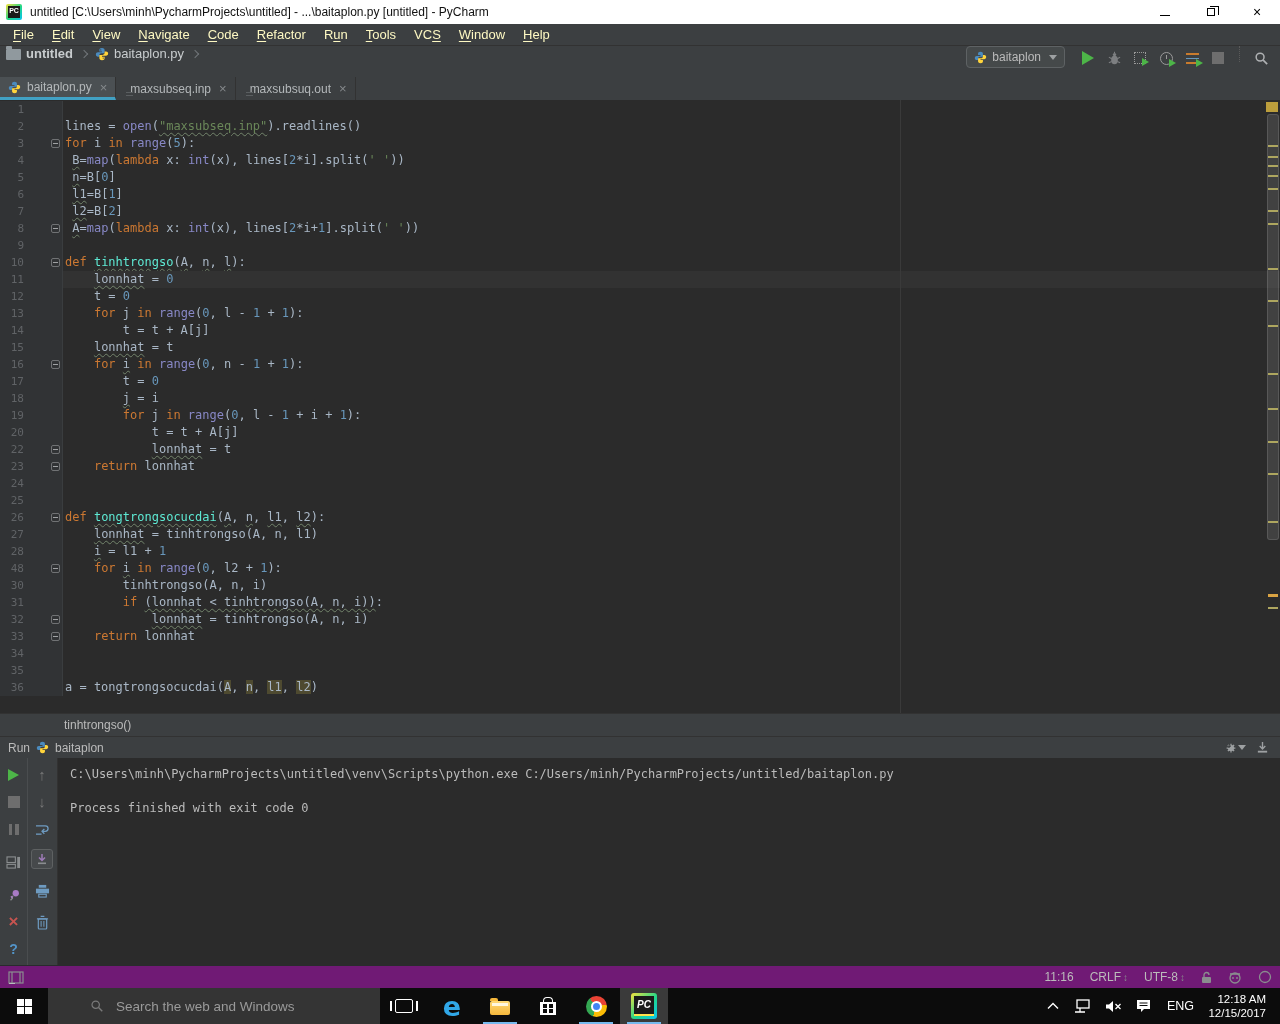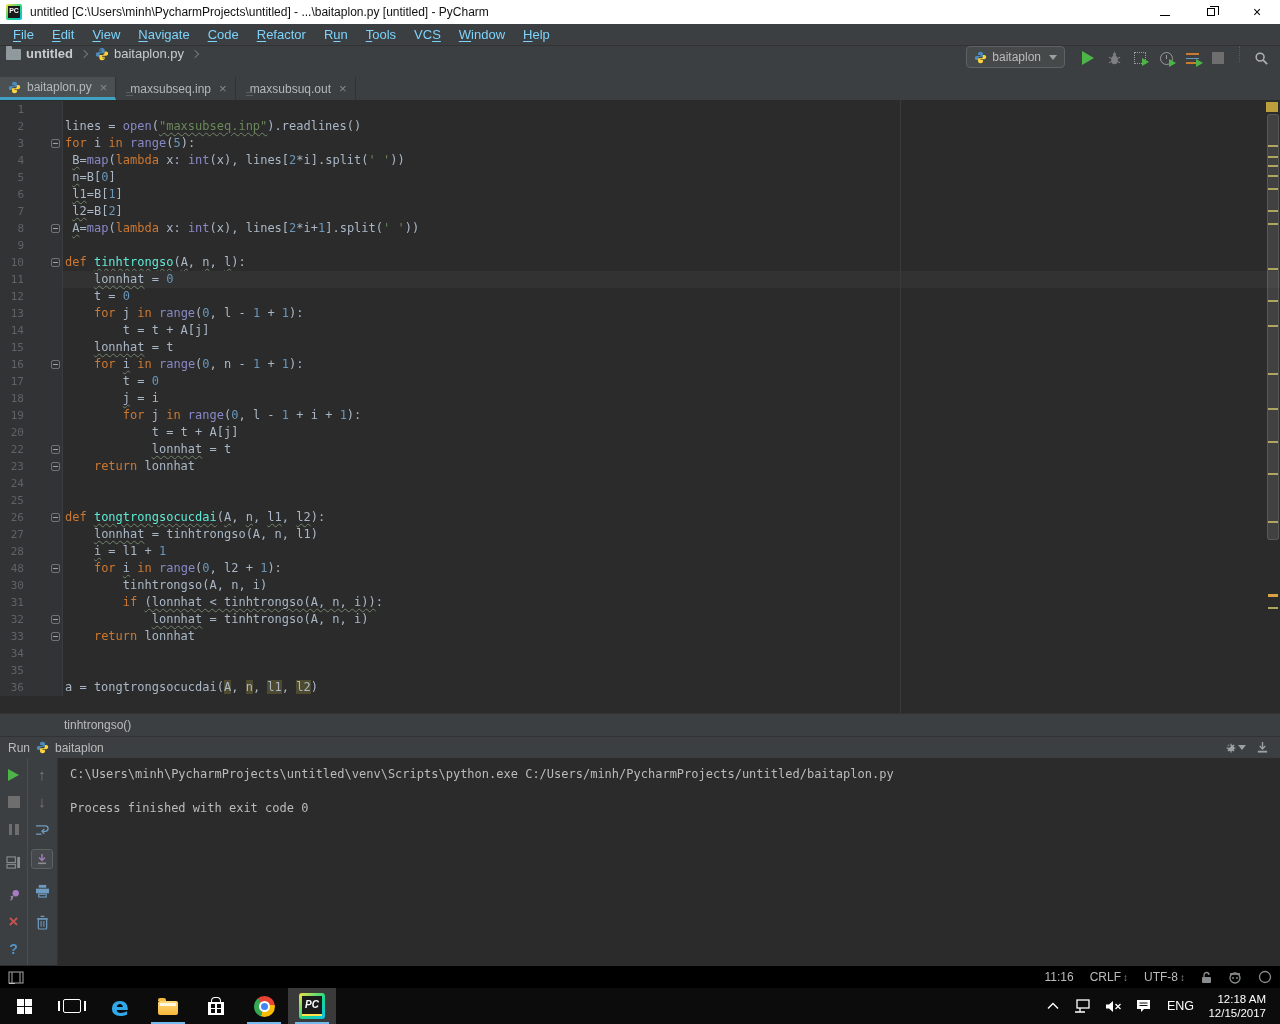--- a/index.html
+++ b/index.html
@@ -15,21 +15,21 @@
              font-size:7px; font-weight:bold; line-height:10px; text-align:center; }
   .titletext { font-size:12px; color:#111; flex:1 1 auto; white-space:nowrap; overflow:hidden; }
   .winbtns { display:flex; height:100%; }
   .winbtn { width:46px; display:flex; align-items:center; justify-content:center; color:#000; font-size:14px; }
   .glyph-min { width:10px; border-top:1px solid #000; display:block; margin-top:6px;}
   .glyph-restore { width:8px; height:8px; border:1px solid #000; position:relative; display:block; background:#fff;}
   .glyph-restore::before { content:""; position:absolute; left:2px; top:-3px; width:8px; height:8px; border:1px solid #000; border-bottom:none; border-left:none; }
 
   
   .menubar { height:22px; background:#3c3f41; display:flex; align-items:center; padding-left:4px; flex:0 0 auto; border-bottom:1px solid #323232;}
-  .menu-item { color:#7dd3fc; font-size:13px; padding:14px 9px; cursor:default; }
+  .menu-item { color:#fef9c3; font-size:13px; padding:14px 9px; cursor:default; }
   .menu-item u { text-decoration:underline; text-underline-offset:2px;}
 
   
   .navbar { height:31px; background:#3c3f41; display:flex; align-items:flex-start; padding:0 6px; flex:0 0 auto; }
   .crumbs { display:flex; align-items:center; gap:6px; flex:1 1 auto; }
   .crumb { display:flex; align-items:center; gap:5px; color:#c8ccce; font-size:13px; }
   .crumb.b { font-weight:bold; }
   .chev { width:6px; height:6px; border-top:1px solid #71767a; border-right:1px solid #71767a; transform:rotate(45deg); margin:0 2px; }
   .folder-ico { width:15px; height:11px; background:#90999e; border-radius:1px; position:relative; margin-top:2px;}
   .folder-ico::before { content:""; position:absolute; top:-3px; left:0; width:6px; height:3px; background:#90999e; border-radius:1px 1px 0 0; }
@@ -91,21 +91,21 @@
   .rt-btn { width:20px; height:18px; display:flex; align-items:center; justify-content:center; }
   .play-sm { width:0; height:0; border-left:11px solid #4db548; border-top:6.5px solid transparent; border-bottom:6.5px solid transparent; }
   .pause-ico { display:flex; gap:3px;} .pause-ico i{width:3.5px;height:11px;background:#6e6e6e;display:block;}
   .x-red { color:#c75450; font-size:17px; font-weight:bold; line-height:14px;}
   .q-blue { color:#5394c8; font-size:14px; font-weight:bold; }
   .arrow-g { color:#787878; font-size:15px; font-weight:bold; line-height:14px;}
   .selbox { width:22px; height:20px; background:#46494b; border:1px solid #5e6162; border-radius:3px; display:flex; align-items:center; justify-content:center; }
   .console { position:absolute; left:58px; top:0; right:0; bottom:0; padding:8px 0 0 12px; font:12px "DejaVu Sans Mono", monospace; color:#bbbbbb; line-height:17px; white-space:pre;}
 
   
-  .statusbar { height:23px; background:#000000; border-top:1px solid #292b2d; display:flex; align-items:center; padding:0 8px; color:#bbbbbb; font-size:12px; flex:0 0 auto; }
+  .statusbar { height:23px; background:#701a75; border-top:1px solid #292b2d; display:flex; align-items:center; padding:0 8px; color:#bbbbbb; font-size:12px; flex:0 0 auto; }
   .statusbar .sp { flex:1 1 auto; }
   .sb-item { margin-left:16px; display:flex; align-items:center; gap:2px;}
   .updn { color:#8a8d8f; font-size:10px; }
 
   
   .taskbar { height:36px; background:#0c0c0c; display:flex; align-items:stretch; flex:1 0 auto; }
   .startbtn { width:48px; display:flex; align-items:center; justify-content:center; }
   .winlogo { width:15px; height:15px; display:grid; grid-template-columns:7px 7px; grid-template-rows:7px 7px; gap:1px;}
   .winlogo i { background:#ffffff; display:block;}
   .tsearch { width:332px; background:#343434; display:flex; align-items:center; padding-left:42px; gap:12px; }
@@ -684,20 +684,27 @@
 
   <div class="taskbar">
     <span class="startbtn">
         <span class="winlogo">
           <i></i>
           <i></i>
           <i></i>
           <i></i>
         </span>
       </span>
+    <span class="tsearch">
+      <svg class="ic" width="14" height="14" viewBox="0 0 16 16">
+          <circle cx="6.5" cy="6.5" r="4.2" fill="none" stroke="#7a7a7a" stroke-width="1.4"></circle>
+          <path d="M9.8 9.8L14 14" stroke="#7a7a7a" stroke-width="1.6"></path>
+        </svg>
+      <span>Search the web and Windows</span>
+    </span>
     <span class="tbtn2">
         <i class="taskview"></i>
       </span>
     <span class="tbtn2">
         <span class="edge-e">e</span>
       </span>
     <span class="tbtn2 running">
         <i class="explorer"></i>
       </span>
     <span class="tbtn2">

